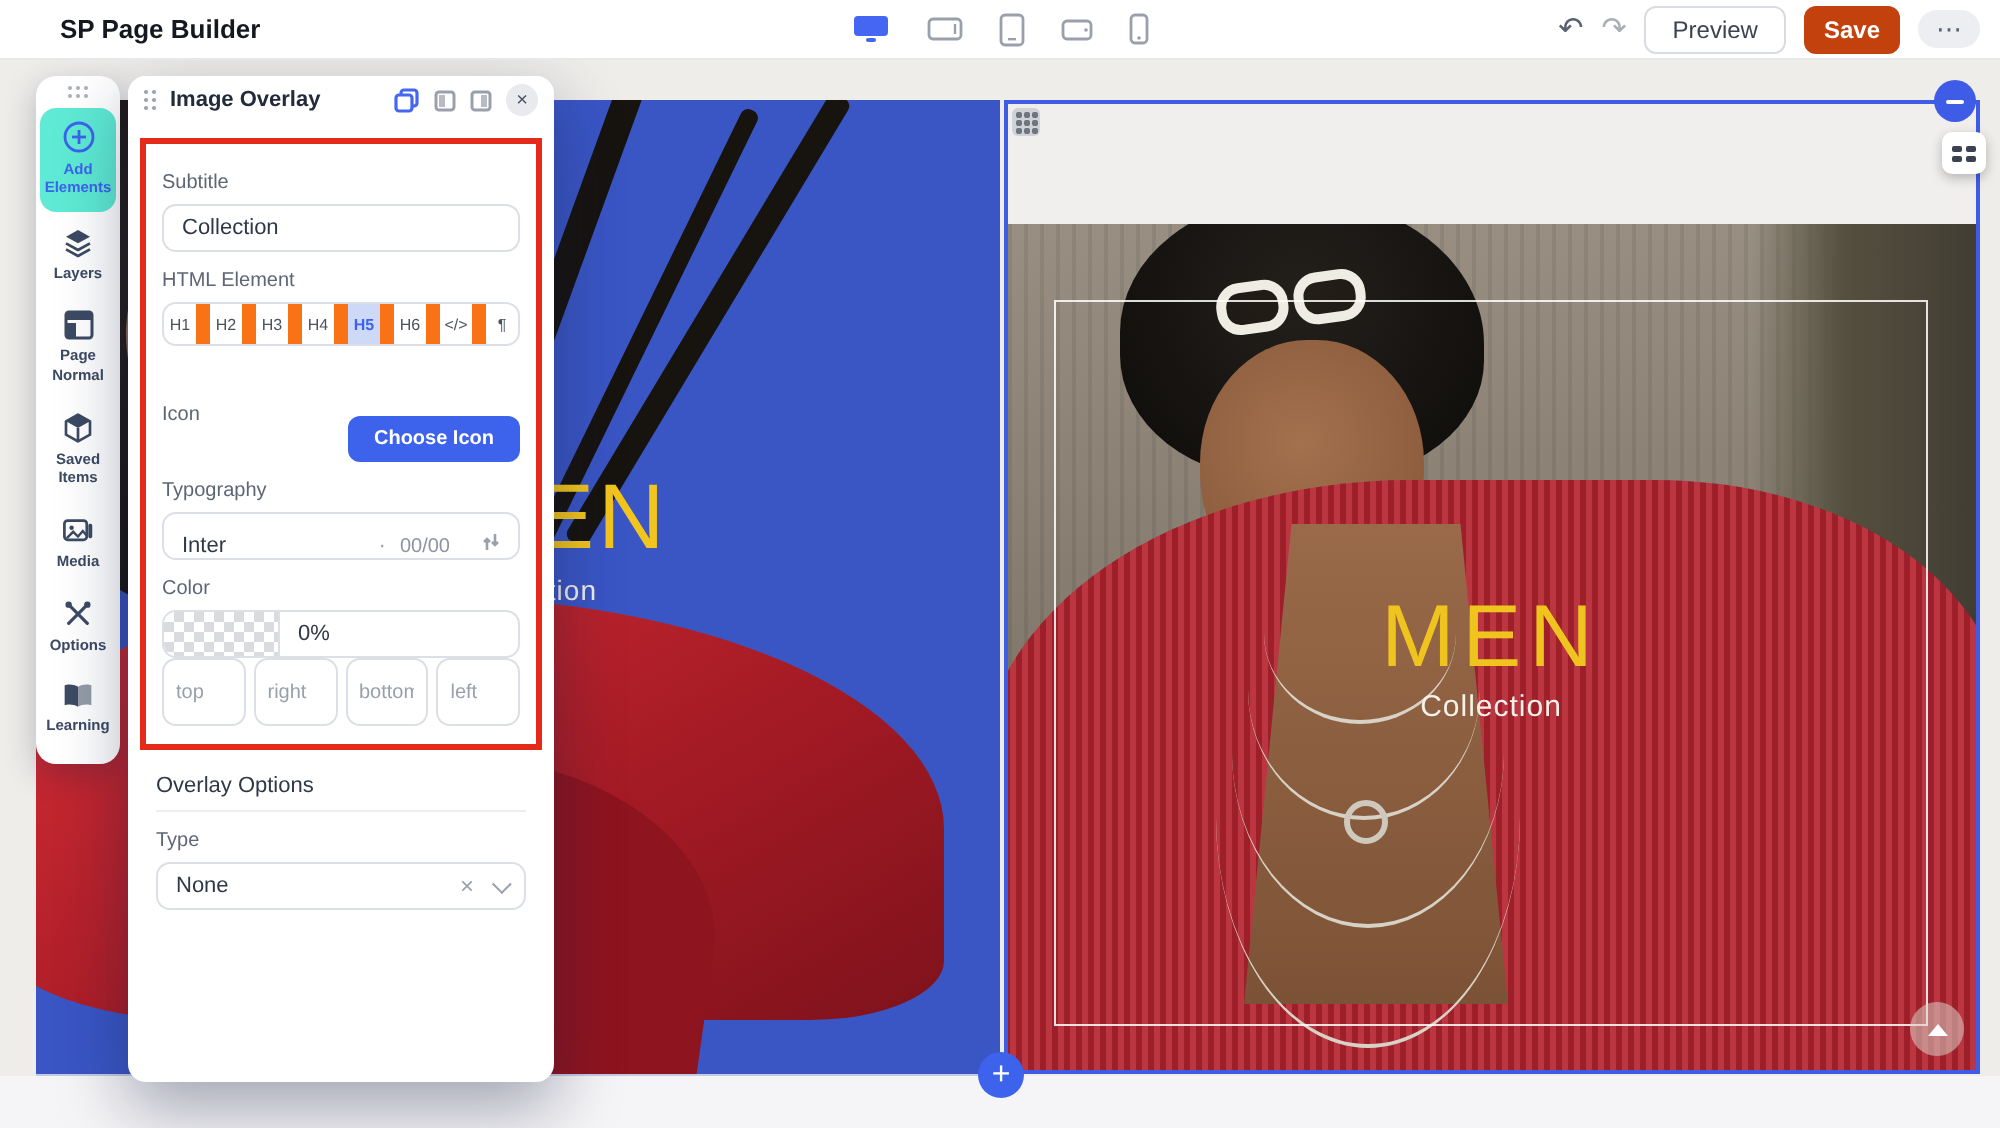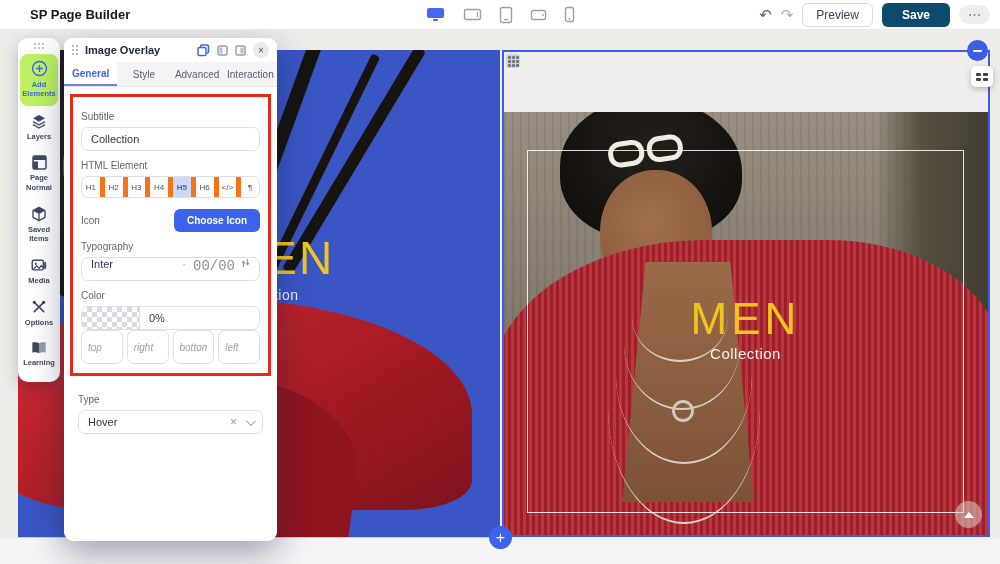--- a/index.html
+++ b/index.html
@@ -10,21 +10,21 @@
   
   .toolbar{position:absolute;top:0;left:0;right:0;height:30px;background:#fff;
            border-bottom:1px solid #e7e8ea;z-index:90;display:flex;align-items:center;}
   .tb-title{margin-left:30px;font-size:13px;font-weight:bold;color:#15181e;}
   .tb-devices{position:absolute;left:50%;transform:translateX(-50%);display:flex;gap:17px;align-items:center;}
   .dev{display:flex;align-items:center;}
   .tb-right{position:absolute;right:10px;display:flex;align-items:center;gap:9px;}
   .hist{font-size:15px;line-height:1;color:#5a6170;cursor:pointer;}
   .hist.dim{color:#a9adb5;}
   .btn-preview{border:1px solid #d8dbe0;border-radius:6px;padding:4px 13px;font-size:12px;color:#3c4250;background:#fff;cursor:pointer;}
-  .btn-save{background:#0c4a6e;color:#fff;border:0;border-radius:6px;padding:5px 20px;font-size:12px;font-weight:bold;cursor:pointer;}
+  .btn-save{background:#c2410c;color:#fff;border:0;border-radius:6px;padding:5px 10px;font-size:12px;font-weight:bold;cursor:pointer;}
   .btn-more{background:#eceef1;border-radius:11px;padding:2px 9px;color:#5a6170;font-size:13px;line-height:1.2;cursor:pointer;}
 
   
   .left-image{position:absolute;left:18px;top:50px;width:482px;height:487px;background:#3a56c5;overflow:hidden;}
   .li-hair{position:absolute;left:-36px;top:-46px;width:266px;height:306px;border-radius:46%;
            background:radial-gradient(circle at 40% 40%,#2a211b,#120f0c);transform:rotate(-18deg);}
   .li-face{position:absolute;left:46px;top:64px;width:92px;height:122px;border-radius:50%;
            background:radial-gradient(circle at 45% 40%,#b4845f,#8a5f45);transform:rotate(-14deg);}
   .strand{position:absolute;background:#17130f;border-radius:4px;}
   .s1{left:196px;top:-8px;width:11px;height:280px;transform:rotate(14deg);}
@@ -96,21 +96,21 @@
 
   
   .sidebar{position:absolute;left:18px;top:38px;width:42px;background:#fff;border-radius:10px;z-index:60;
            box-shadow:0 5px 16px rgba(25,35,70,.28);display:flex;flex-direction:column;align-items:center;
            padding:5px 2px 7px;}
   .sb-handle{display:grid;grid-template-columns:repeat(3,2px);grid-template-rows:repeat(2,2px);gap:2px;
              margin-bottom:4px;cursor:grab;}
   .sb-handle i{background:#aab0ba;border-radius:50%;}
   .sb-item{width:38px;padding:6px 1px 7px;border-radius:8px;display:flex;flex-direction:column;align-items:center;
            gap:3px;color:#3c4a63;cursor:pointer;margin-top:1px;}
-  .sb-item.active{background:#bef264;color:#3d63ed;}
+  .sb-item.active{background:#5eead4;color:#3d63ed;}
   .sb-label{font-size:7.5px;line-height:1.25;text-align:center;font-weight:bold;}
   .sb-item svg{display:block;}
 
   
   .panel{position:absolute;left:64px;top:38px;width:213px;height:503px;background:#fff;border-radius:9px;
          box-shadow:0 12px 34px rgba(15,25,60,.38);z-index:70;overflow:hidden;display:flex;flex-direction:column;}
   .p-header{height:24px;display:flex;align-items:center;padding:0 8px;gap:7px;background:#fff;}
   .p-drag{display:grid;grid-template-columns:repeat(2,2px);grid-template-rows:repeat(3,2px);gap:2px;cursor:grab;}
   .p-drag i{background:#9aa1ad;border-radius:50%;}
   .p-title{flex:1;font-size:11px;font-weight:bold;color:#222b3a;}
@@ -122,41 +122,41 @@
   .p-tab.active{background:#fff;color:#3d63ed;font-weight:bold;border-bottom:2px solid #6c86d8;}
   .p-body{flex:1;padding:7px 6px 0;overflow:hidden;}
 
   .red-box{border:3px solid #e52a1a;padding:5px 8px 9px;}
   .sec-header{font-size:11px;color:#2f3847;padding:3px 0 6px;border-bottom:1px solid #edeef1;}
   .field-label{font-size:10px;color:#5d6675;margin:9px 0 5px;}
   .text-input{width:100%;height:24px;border:1px solid #dcdfe5;border-radius:7px;padding:0 9px;
               font-size:11px;color:#2f3847;background:#fff;outline:none;font-family:inherit;}
   .seg-group{display:flex;border:1px solid #dcdfe5;border-radius:7px;overflow:hidden;height:22px;background:#fff;}
   .seg{flex:1;display:flex;align-items:center;justify-content:center;font-size:8px;color:#4a5260;
-       border-right:5px solid #f97316;cursor:pointer;white-space:nowrap;}
+       border-right:7px solid #f97316;cursor:pointer;white-space:nowrap;}
   .seg:last-child{border-right:0;}
   .seg.active{background:#cdd9f7;color:#3d63ed;font-weight:bold;}
   .icon-row{display:flex;align-items:center;justify-content:space-between;margin-top:11px;}
   .icon-row .field-label{margin:0;}
   .choose-btn{background:#3d63ed;color:#fff;border:0;border-radius:6px;font-size:10px;font-weight:bold;
-              padding:6px 13px;cursor:pointer;font-family:inherit;}
-  .typo-row{display:flex;align-items:flex-start;border:1px solid #dcdfe5;border-radius:7px;height:24px;
+              padding:6px 13px;cursor:pointer;font-family:inherit;margin-top:24px;}
+  .typo-row{display:flex;align-items:flex-end;border:1px solid #dcdfe5;border-radius:7px;height:24px;
             padding:0 9px;font-size:11px;color:#2f3847;cursor:pointer;}
   .typo-font{flex:1;}
   .typo-dot{color:#98a0ac;margin-right:7px;}
-  .typo-size{color:#8b93a1;margin-right:6px;font-size:14px;font-family:Liberation Mono, monospace;}
+  .typo-size{color:#8b93a1;margin-right:16px;font-size:10px;}
   .color-row{display:flex;border:1px solid #dcdfe5;border-radius:7px;height:24px;overflow:hidden;cursor:pointer;}
   .swatch{width:58px;border-right:1px solid #dcdfe5;
           background:repeating-conic-gradient(#d9dbdf 0 25%,#fff 0 50%) 0 0/10px 10px;}
   .pct{flex:1;display:flex;align-items:center;padding-left:9px;font-size:11px;color:#2f3847;}
   .margin-head{display:flex;align-items:center;justify-content:space-between;margin:11px 0 5px;}
   .margin-head .field-label{margin:0;}
   .margin-row{display:flex;gap:4px;}
   .m-input{flex:1;min-width:0;height:14px;border:1px solid #dcdfe5;border-radius:7px;padding:16px 6px;
-           font-size:10px;color:#2f3847;outline:none;font-family:inherit;font-style:italic;}
+           font-size:10px;color:#2f3847;outline:none;font-family:inherit;}
   .m-input::placeholder,.text-input::placeholder{color:#98a0ac;}
 
   .overlay-sec{padding:9px 8px 0;}
   .mode-group{display:flex;border:1px solid #dcdfe5;border-radius:7px;overflow:hidden;height:24px;margin-top:10px;}
   .mode{flex:1;display:flex;align-items:center;justify-content:center;font-size:10px;color:#6b7380;cursor:pointer;}
   .mode.active{background:#e3eafc;color:#3d63ed;font-weight:bold;border-right:1px solid #dcdfe5;}
   .type-select{display:flex;align-items:center;border:1px solid #dcdfe5;border-radius:7px;height:24px;
                padding:0 9px;font-size:11px;color:#2f3847;cursor:pointer;}
   .type-value{flex:1;}
   .type-clear{color:#9aa1ad;font-size:12px;margin-right:9px;cursor:pointer;}
@@ -397,26 +397,20 @@
       </span>
       <span class="ph-ic">
         <svg width="11" height="11" viewBox="0 0 11 11">
             <rect x="1" y="1" width="9" height="9" rx="1.5" fill="none" stroke="#9aa0ab" stroke-width="1.5"></rect>
             <rect x="5.5" y="2.5" width="3" height="6" fill="#b6bbc4"></rect>
           </svg>
       </span>
       <span class="p-close">×</span>
     </div>
 
-    <div class="p-tabs">
-      <div class="p-tab active">General</div>
-      <div class="p-tab">Style</div>
-      <div class="p-tab">Advanced</div>
-      <div class="p-tab">Interaction</div>
-    </div>
 
     <div class="p-body">
 
       <div class="red-box">
 
         <div class="field-label">Subtitle</div>
         <input class="text-input" type="text" value="Collection" style="">
 
         <div class="field-label">HTML Element</div>
         <div class="seg-group">
@@ -456,23 +450,24 @@
 
         <div class="margin-row">
           <input class="m-input" type="text" placeholder="top" style="">
           <input class="m-input" type="text" placeholder="right" style="">
           <input class="m-input" type="text" placeholder="bottom" style="">
           <input class="m-input" type="text" placeholder="left" style="">
         </div>
       </div>
 
       <div class="overlay-sec">
+        <div class="sec-header">Overlay Options</div>
         <div class="field-label">Type</div>
         <div class="type-select">
-          <span class="type-value">Hover</span>
+          <span class="type-value">None</span>
           <span class="type-clear">×</span>
           <span class="chev"></span>
         </div>
       </div>
 
     </div>
   </div>
 
 </div>
 

